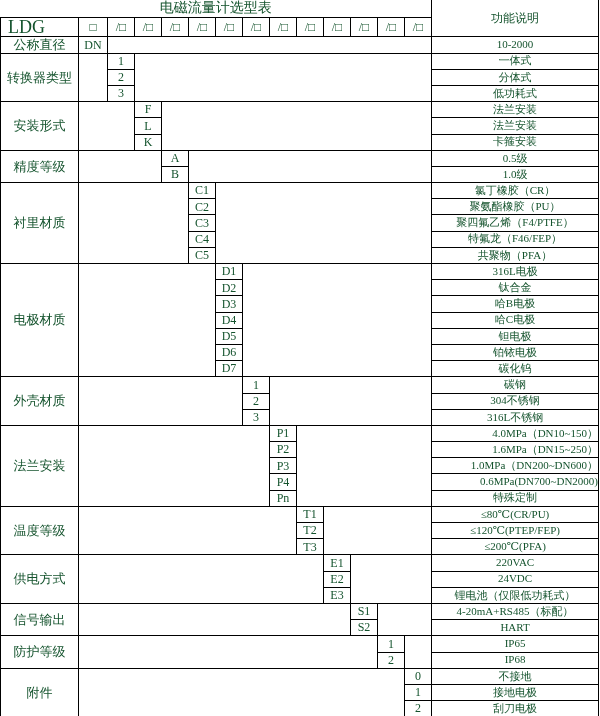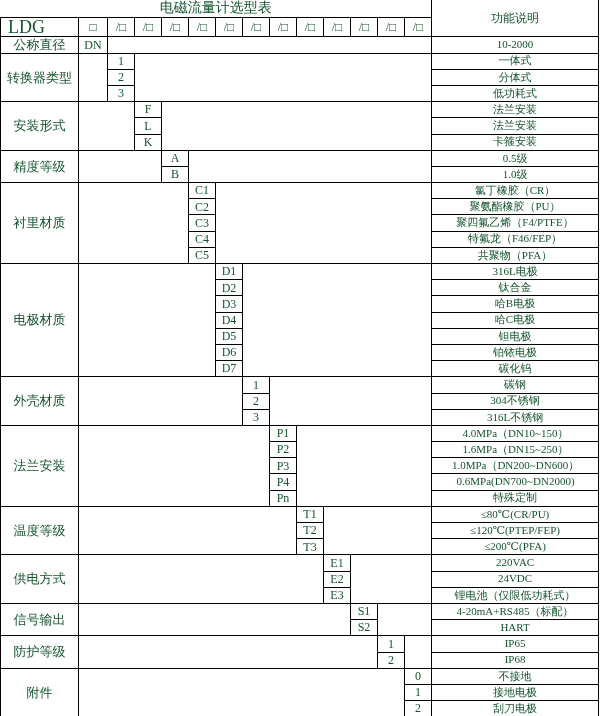--- a/index.html
+++ b/index.html
@@ -26,21 +26,21 @@
   tr.title-row{height:17px;}
   tr.model-row{height:18px;}
   tr.body-row{height:16.2px;}
   td.title-cell{border-top:none;border-left:none;font-size:14px;}
   td.func-header{border-top:none;font-size:12px;}
   td.prefix-cell{text-align:left;padding-left:7px;font-size:18px;}
   td.code-cell{font-size:12px;}
   td.box-cell{font-size:12px;}
   td.label-cell{font-size:13px;}
   td.desc-cell{font-size:11px;margin-left:42px;}
-  td.desc-left{text-align:center;padding-left:1px;}
+  td.desc-left{text-align:right;padding-left:1px;}
   td.blank-cell{}
 </style>
 </head>
 <body>
 
 <table class="sel">
   <colgroup>
     <col style="width:78px">
     <col style="width:29px">
     <col style="width:27px">

